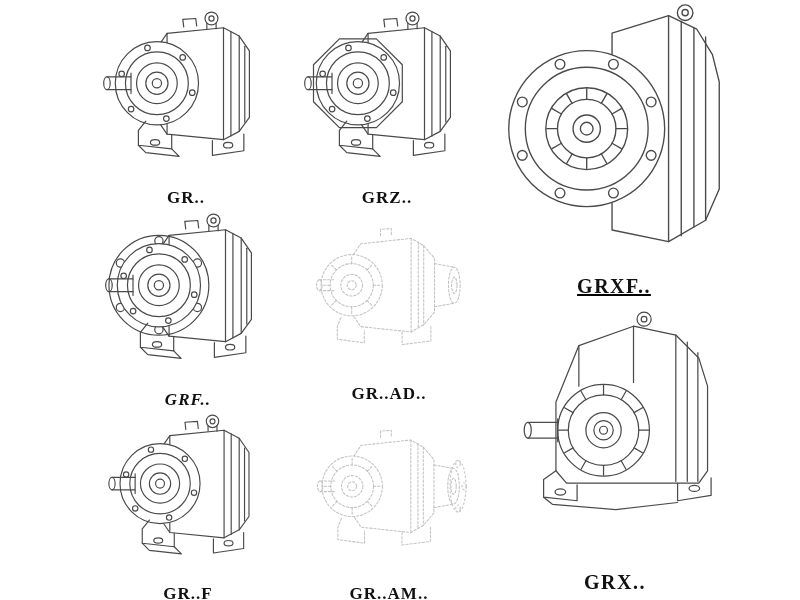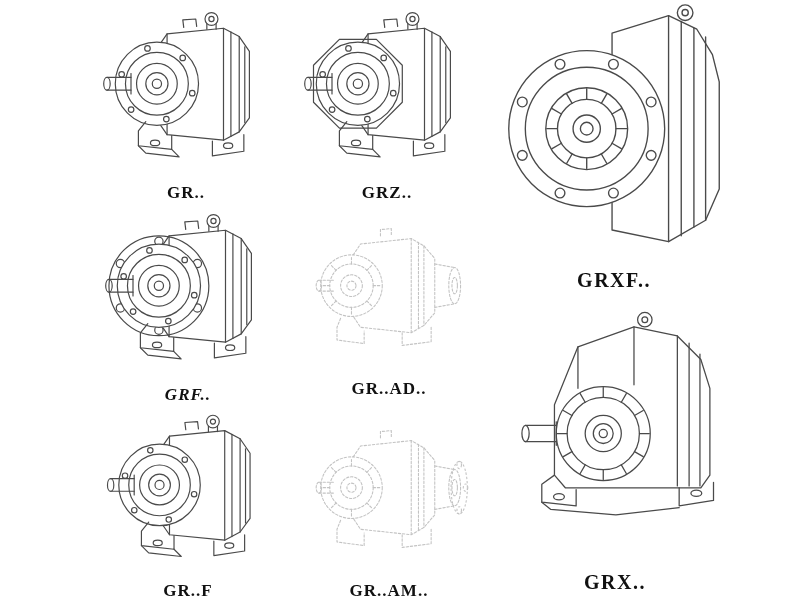--- a/index.html
+++ b/index.html
@@ -15,21 +15,21 @@
   }
   .gbsvg{color:var(--line-solid,#4a4a4a);display:block;}
   .faded .gbsvg,.gbsvg.faded{color:var(--line-faded,#c3c3c3);}
   .faded use,.faded .extra{stroke-dasharray:2.6 2;}
   .label{
     font-weight:700;
     font-size:17px;
     letter-spacing:1px;
     color:var(--label-text,#111);
     text-align:center;
-    margin-top:1px;
+    margin-top:7px;
     white-space:nowrap;
   }
   .big .label{font-size:20px;letter-spacing:1.5px;}
   .defs{position:absolute;width:0;height:0;overflow:hidden;}
 </style>
 </head>
 <body>
 
 <div class="page">
 
@@ -153,21 +153,21 @@
   </figure>
 
   <figure class="cell" style="left:293px;top:4px;width:188px;height:204px;margin:0;">
     <svg class="gbsvg" width="185" height="178" viewBox="0 0 200 190">
       <path class="extra" fill="none" stroke="currentColor" stroke-width="1.3" stroke-linejoin="round" d="M116 65 L116 105 L88 133 L48 133 L20 105 L20 65 L48 37 L88 37 Z"></path>
       <use href="#gb-foot"></use>
     </svg>
     <figcaption class="label">GRZ..</figcaption>
   </figure>
 
-  <figure class="cell big" style="left:490px;top:0px;width:248px;height:300px;margin:0;">
+  <figure class="cell big" style="left:490px;top:0px;width:248px;height:300px;margin:0;text-decoration:underline;">
     <svg class="gbsvg" width="240" height="268" viewBox="0 0 240 275">
       <use href="#gb-bigflange"></use>
     </svg>
     <figcaption class="label">GRXF..</figcaption>
   </figure>
 
   <figure class="cell" style="left:92px;top:206px;width:192px;height:204px;margin:0;font-style:italic;">
     <svg class="gbsvg" width="185" height="178" viewBox="0 0 200 190">
       <g class="extra" fill="none" stroke="currentColor" stroke-width="1.3">
         <circle cx="68" cy="85" r="54" fill="#ffffff"></circle>

